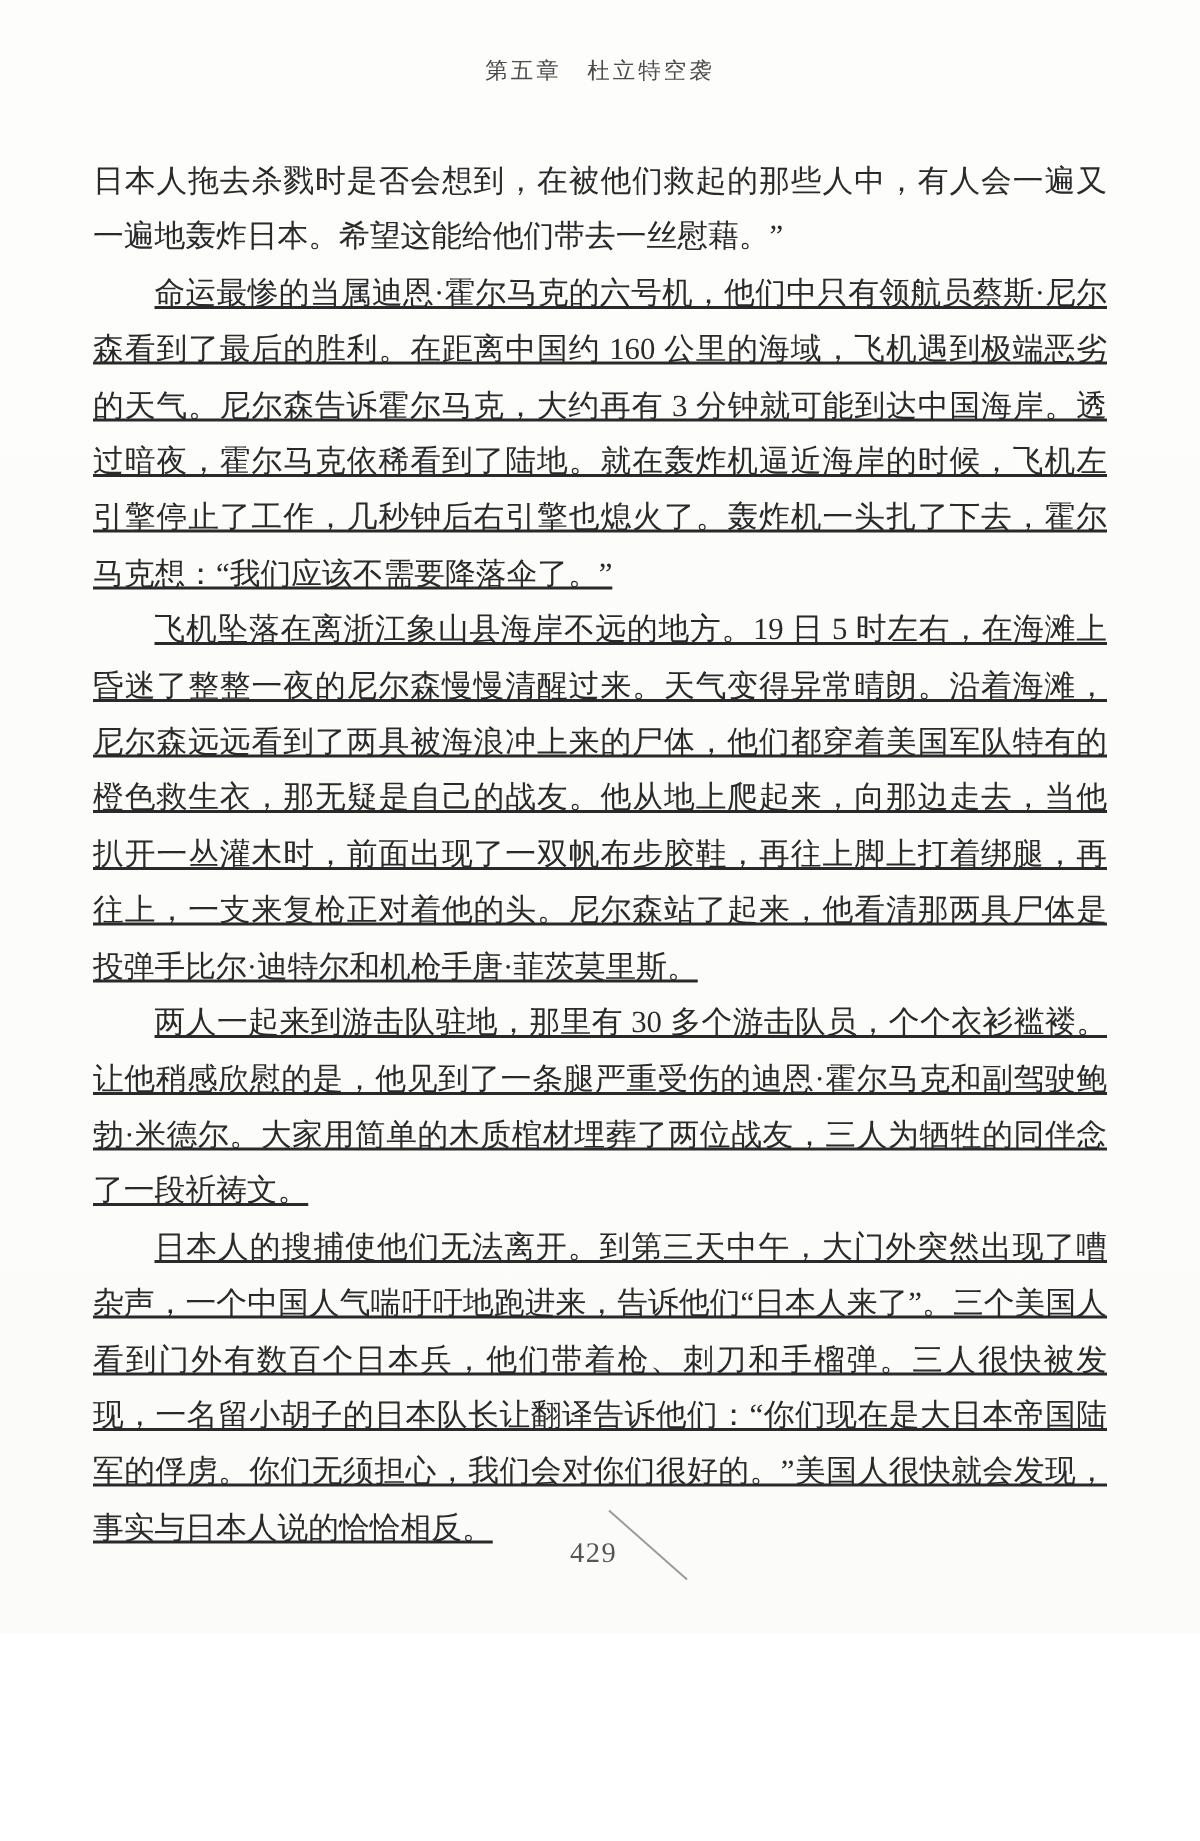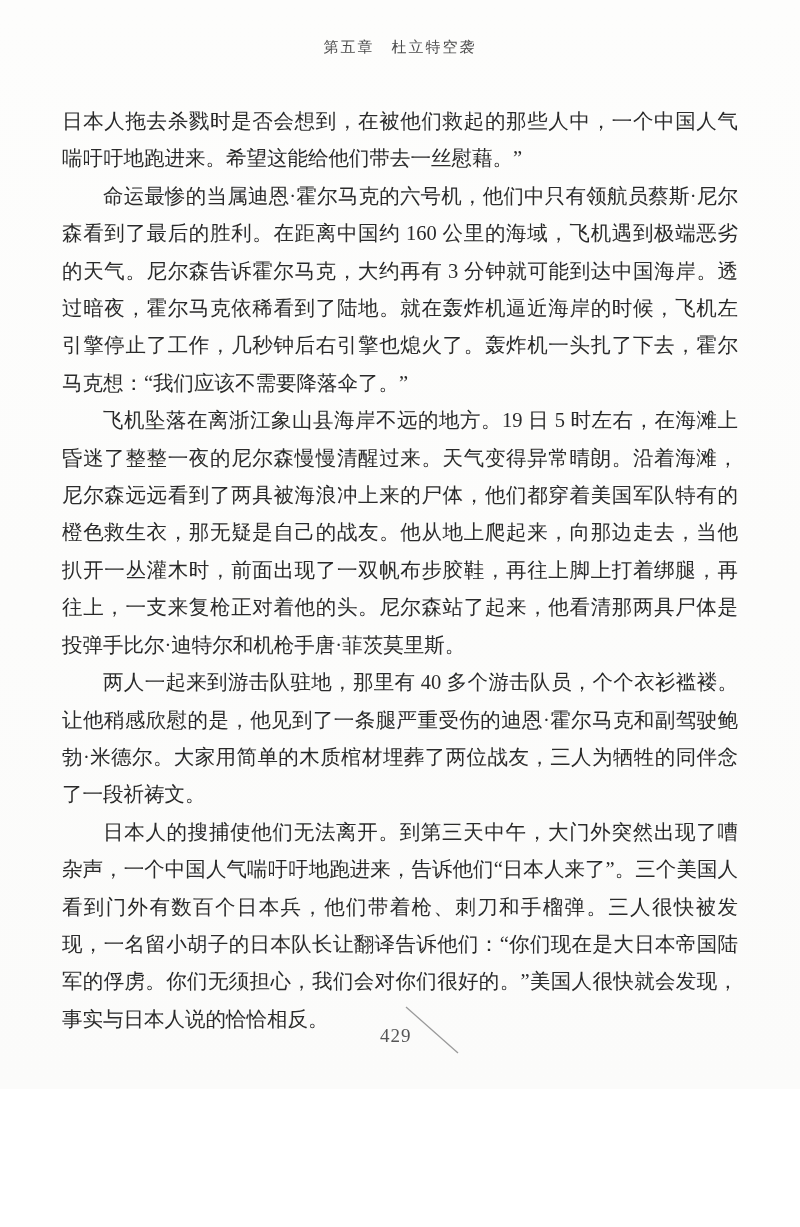--- a/index.html
+++ b/index.html
@@ -37,20 +37,21 @@
     text-align: justify;
     text-justify: inter-ideograph;
     color: #2a2a2a;
   }
   .text-block p {
     margin: 0;
     padding: 0;
   }
   .text-block p.indent {
     text-indent: 2em;
+    text-decoration: underline;
   }
   
   .footer {
     position: absolute;
     left: 12px;
     bottom: 22px;
     width: 100%;
     height: 56px;
   }
   .folio-wrap {
@@ -80,24 +81,24 @@
   }
 </style>
 </head>
 <body>
 
 <div class="page">
 
   <div class="running-header">第五章　杜立特空袭</div>
 
   <div class="text-block">
-    <p>日本人拖去杀戮时是否会想到，在被他们救起的那些人中，一个中国人气喘吁吁地跑进来。希望这能给他们带去一丝慰藉。”</p>
+    <p>日本人拖去杀戮时是否会想到，在被他们救起的那些人中，有人会一遍又一遍地轰炸日本。希望这能给他们带去一丝慰藉。”</p>
     <p class="indent">命运最惨的当属迪恩·霍尔马克的六号机，他们中只有领航员蔡斯·尼尔森看到了最后的胜利。在距离中国约 160 公里的海域，飞机遇到极端恶劣的天气。尼尔森告诉霍尔马克，大约再有 3 分钟就可能到达中国海岸。透过暗夜，霍尔马克依稀看到了陆地。就在轰炸机逼近海岸的时候，飞机左引擎停止了工作，几秒钟后右引擎也熄火了。轰炸机一头扎了下去，霍尔马克想：“我们应该不需要降落伞了。”</p>
     <p class="indent">飞机坠落在离浙江象山县海岸不远的地方。19 日 5 时左右，在海滩上昏迷了整整一夜的尼尔森慢慢清醒过来。天气变得异常晴朗。沿着海滩，尼尔森远远看到了两具被海浪冲上来的尸体，他们都穿着美国军队特有的橙色救生衣，那无疑是自己的战友。他从地上爬起来，向那边走去，当他扒开一丛灌木时，前面出现了一双帆布步胶鞋，再往上脚上打着绑腿，再往上，一支来复枪正对着他的头。尼尔森站了起来，他看清那两具尸体是投弹手比尔·迪特尔和机枪手唐·菲茨莫里斯。</p>
-    <p class="indent">两人一起来到游击队驻地，那里有 40 多个游击队员，个个衣衫褴褛。让他稍感欣慰的是，他见到了一条腿严重受伤的迪恩·霍尔马克和副驾驶鲍勃·米德尔。大家用简单的木质棺材埋葬了两位战友，三人为牺牲的同伴念了一段祈祷文。</p>
+    <p class="indent">两人一起来到游击队驻地，那里有 30 多个游击队员，个个衣衫褴褛。让他稍感欣慰的是，他见到了一条腿严重受伤的迪恩·霍尔马克和副驾驶鲍勃·米德尔。大家用简单的木质棺材埋葬了两位战友，三人为牺牲的同伴念了一段祈祷文。</p>
     <p class="indent">日本人的搜捕使他们无法离开。到第三天中午，大门外突然出现了嘈杂声，一个中国人气喘吁吁地跑进来，告诉他们“日本人来了”。三个美国人看到门外有数百个日本兵，他们带着枪、刺刀和手榴弹。三人很快被发现，一名留小胡子的日本队长让翻译告诉他们：“你们现在是大日本帝国陆军的俘虏。你们无须担心，我们会对你们很好的。”美国人很快就会发现，事实与日本人说的恰恰相反。</p>
   </div>
 
   <div class="footer">
     <div class="folio-wrap">
       <span class="folio-number">429</span>
       <span class="folio-slash">
         <svg width="60" height="52" viewBox="0 0 60 52">
           <line x1="4" y1="2" x2="56" y2="48" stroke="#9a9a9a" stroke-width="1.3"></line>
         </svg>

